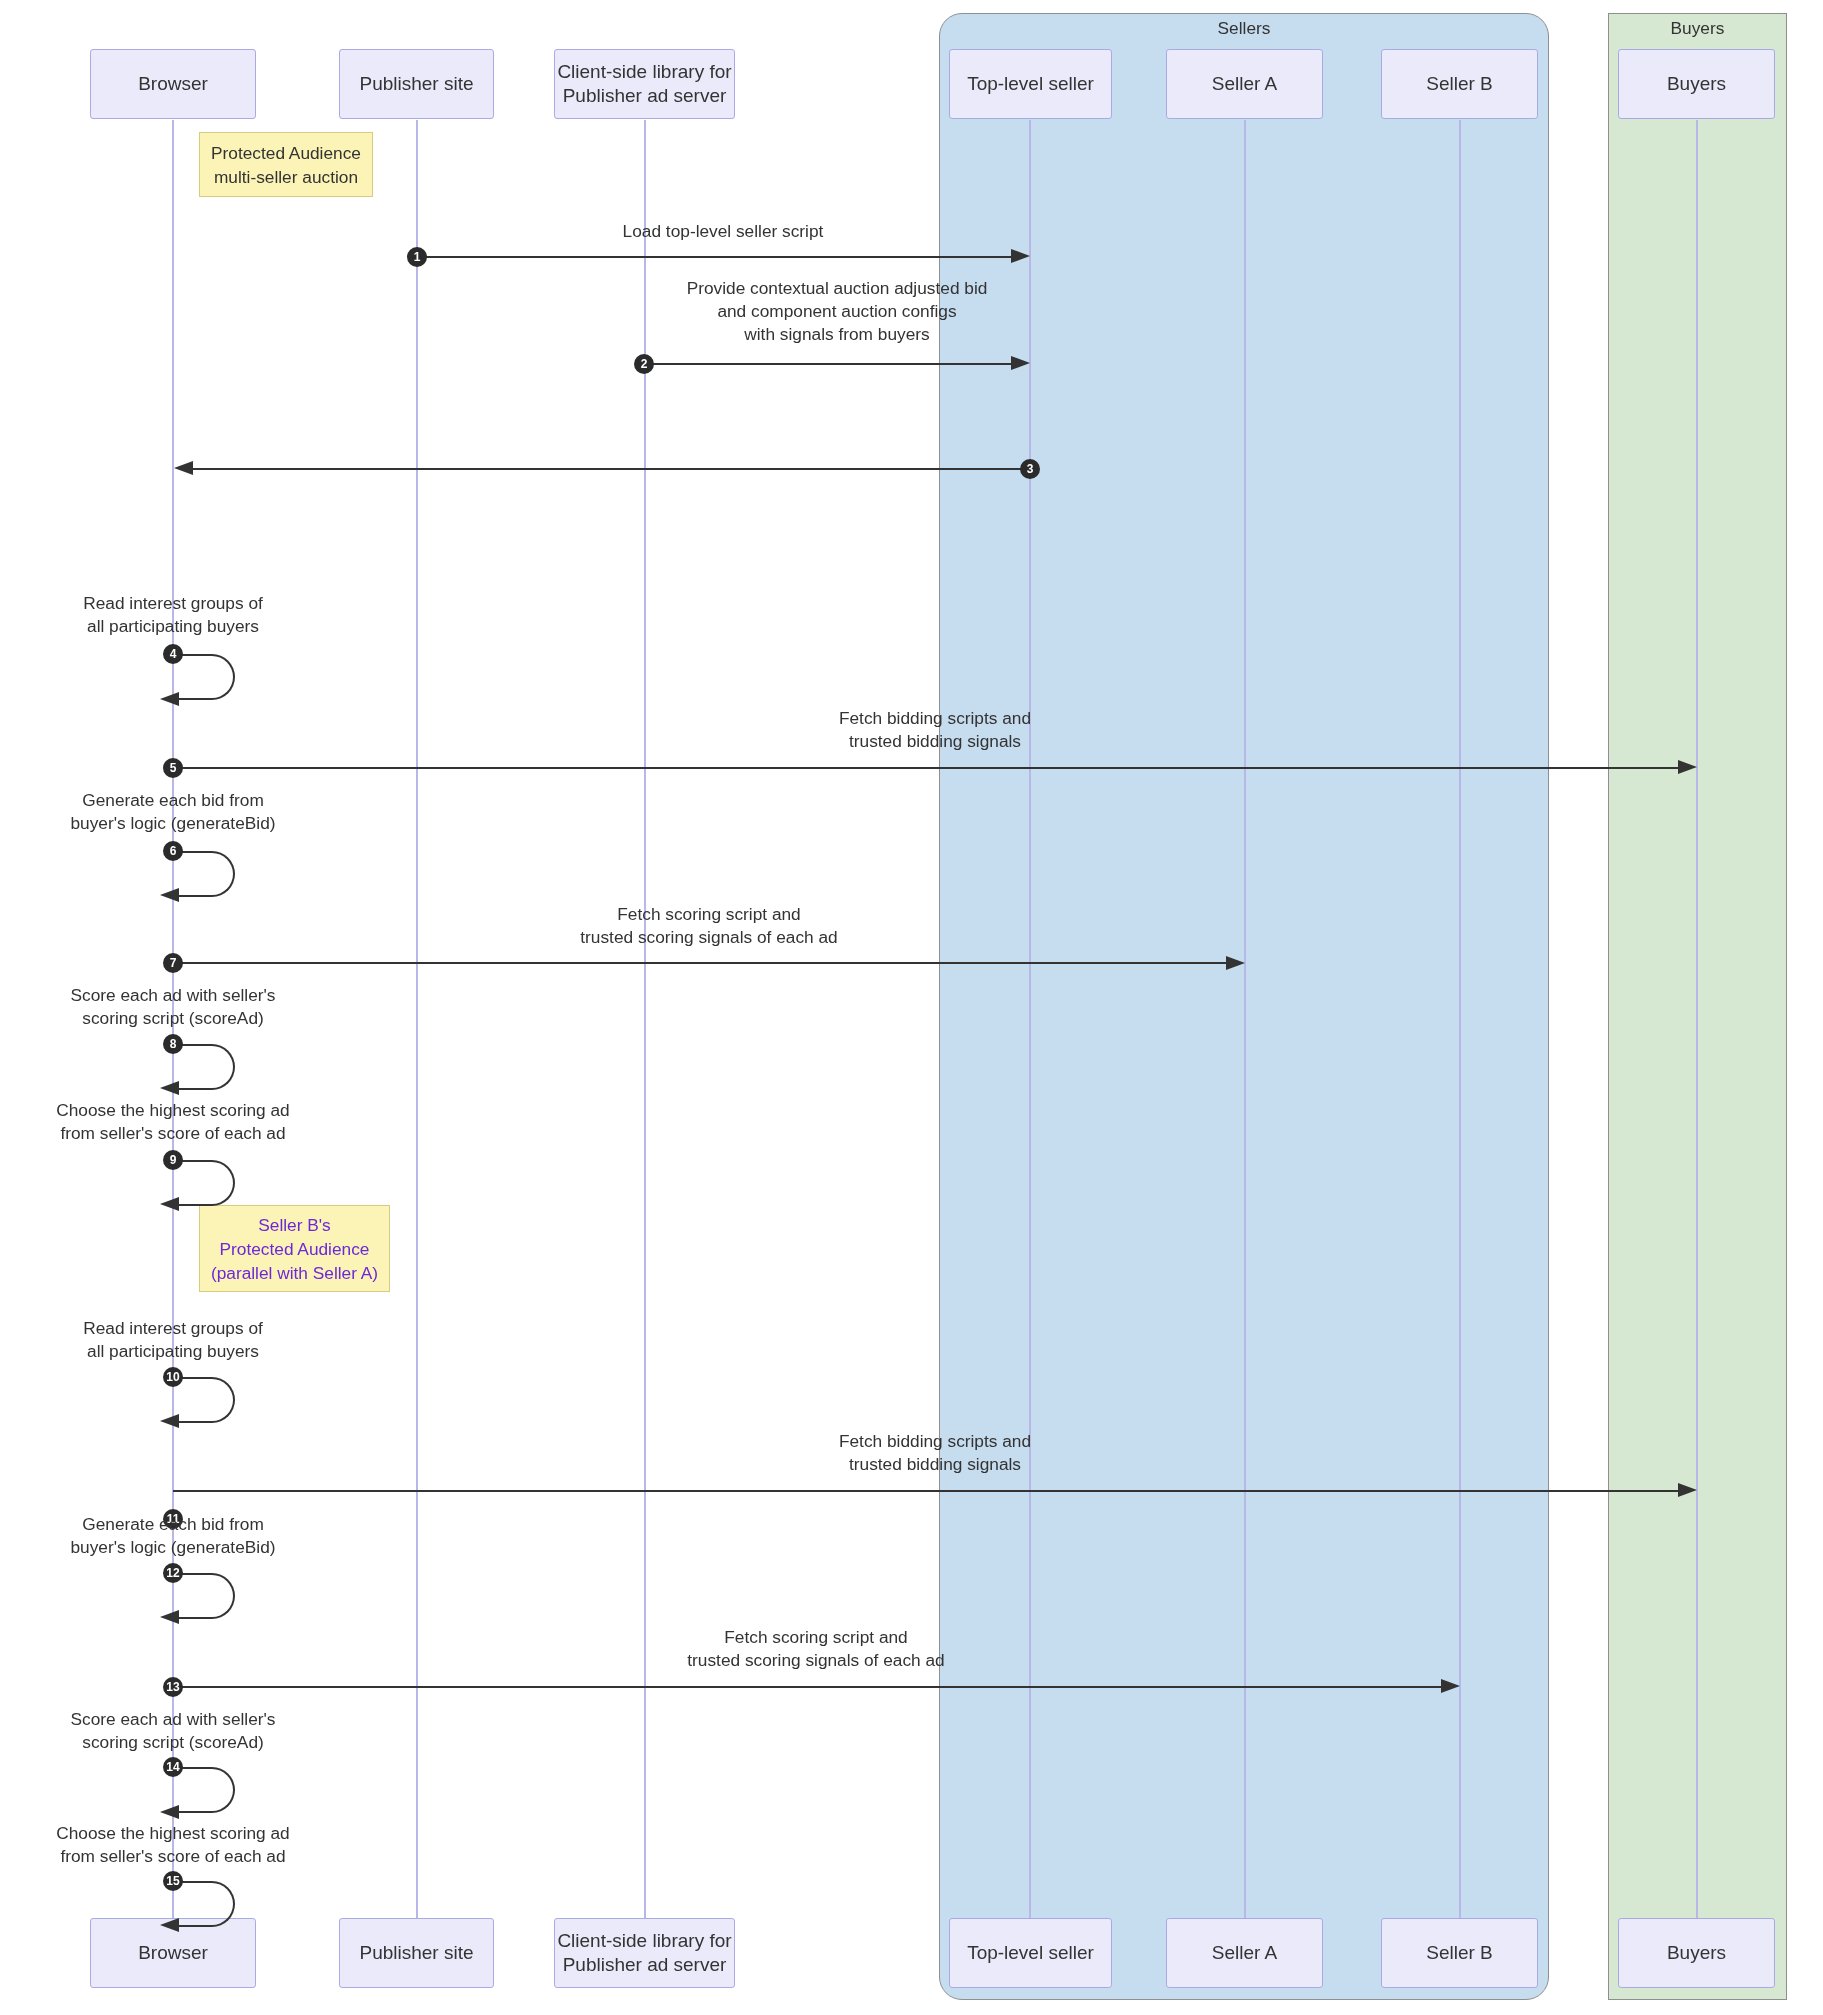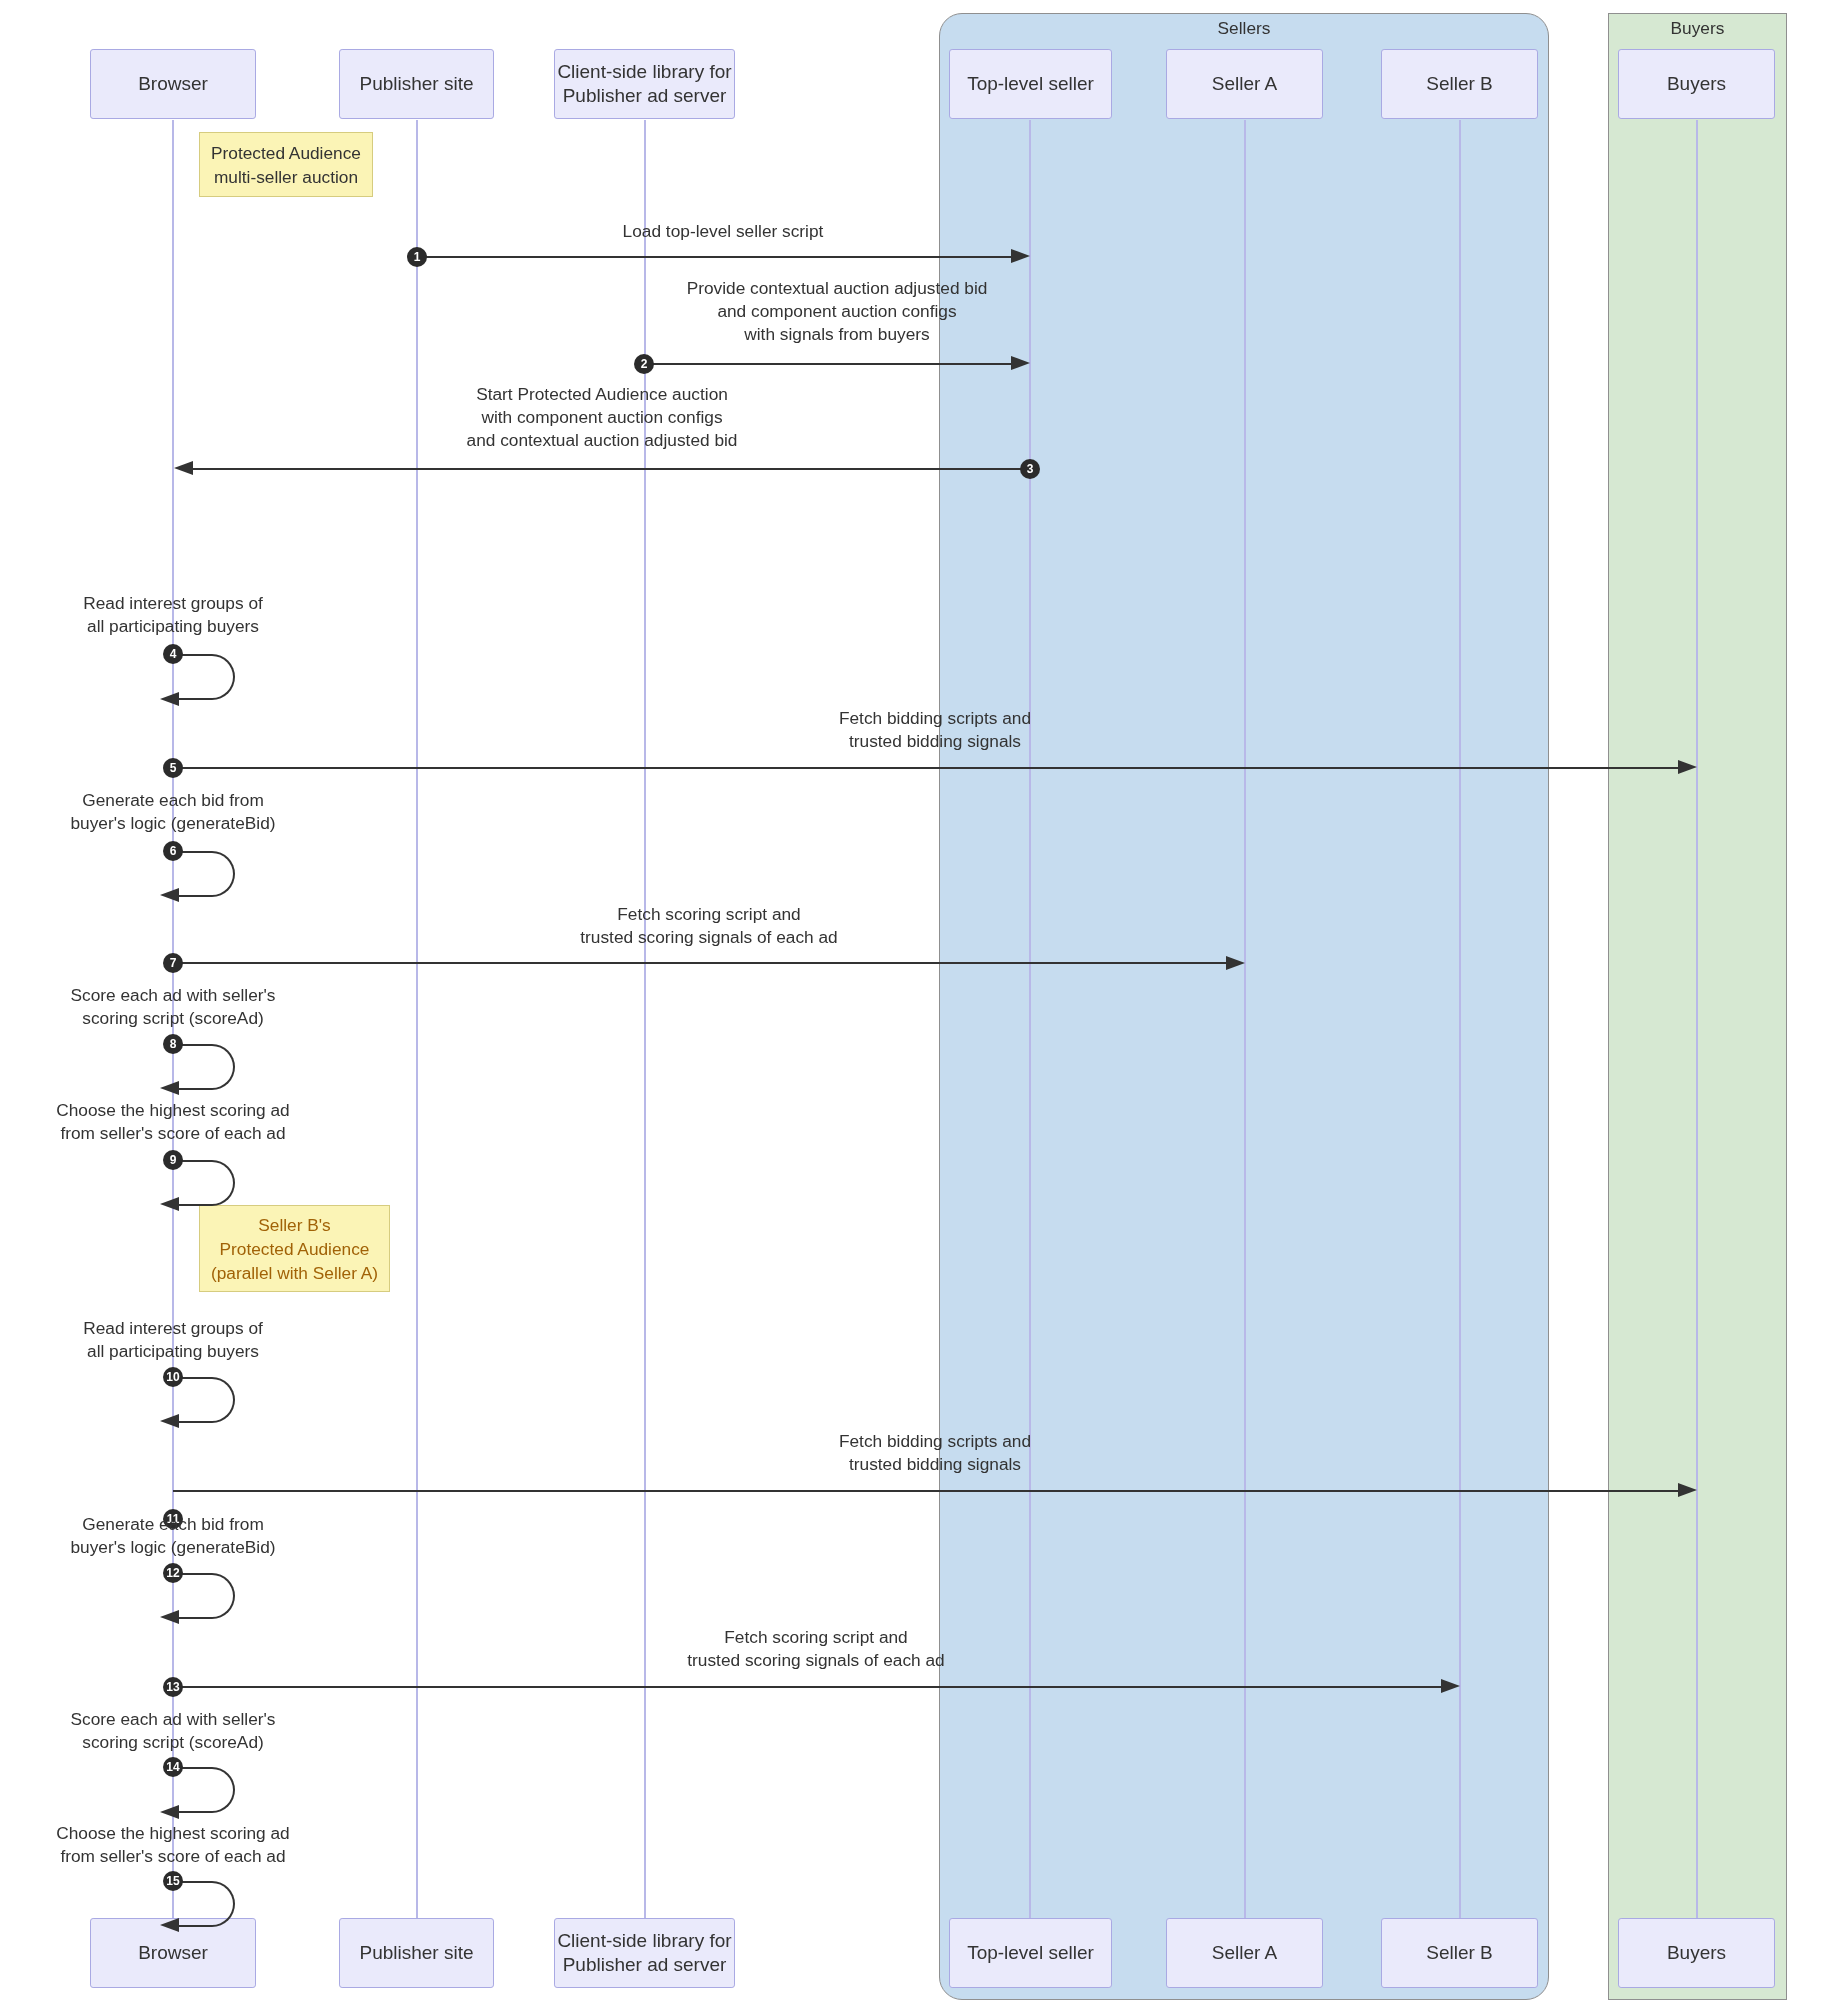--- a/index.html
+++ b/index.html
@@ -55,36 +55,33 @@
     <div class="actor-box" style="left: 949px; top: 49px; width: 163px; height: 70px; background: rgb(234, 234, 251); border-color: rgb(169, 169, 227); color: rgb(51, 51, 51);">Top-level seller</div>
     <div class="actor-box" style="left: 949px; top: 1918px; width: 163px; height: 70px; background: rgb(234, 234, 251); border-color: rgb(169, 169, 227); color: rgb(51, 51, 51);">Top-level seller</div>
     <div class="actor-box" style="left: 1166px; top: 49px; width: 157px; height: 70px; background: rgb(234, 234, 251); border-color: rgb(169, 169, 227); color: rgb(51, 51, 51);">Seller A</div>
     <div class="actor-box" style="left: 1166px; top: 1918px; width: 157px; height: 70px; background: rgb(234, 234, 251); border-color: rgb(169, 169, 227); color: rgb(51, 51, 51);">Seller A</div>
     <div class="actor-box" style="left: 1381px; top: 49px; width: 157px; height: 70px; background: rgb(234, 234, 251); border-color: rgb(169, 169, 227); color: rgb(51, 51, 51);">Seller B</div>
     <div class="actor-box" style="left: 1381px; top: 1918px; width: 157px; height: 70px; background: rgb(234, 234, 251); border-color: rgb(169, 169, 227); color: rgb(51, 51, 51);">Seller B</div>
     <div class="actor-box" style="left: 1618px; top: 49px; width: 157px; height: 70px; background: rgb(234, 234, 251); border-color: rgb(169, 169, 227); color: rgb(51, 51, 51);">Buyers</div>
     <div class="actor-box" style="left: 1618px; top: 1918px; width: 157px; height: 70px; background: rgb(234, 234, 251); border-color: rgb(169, 169, 227); color: rgb(51, 51, 51);">Buyers</div>
     <div class="note" style="left: 199px; top: 132px; width: 174px; height: 65px; background: rgb(251, 244, 182); border-color: rgb(214, 204, 127); color: rgb(51, 51, 51);">Protected Audience
 multi-seller auction</div>
-    <div class="note" style="left: 199px; top: 1205px; width: 191px; height: 87px; background: rgb(251, 244, 182); border-color: rgb(214, 204, 127); color: #a16207;">Seller B's
+    <div class="note" style="left: 199px; top: 1205px; width: 191px; height: 87px; background: rgb(251, 244, 182); border-color: rgb(214, 204, 127); color: #6d28d9;">Seller B's
 Protected Audience
 (parallel with Seller A)</div>
     <div class="msg-label" style="left: 723px; top: 220px; color: rgb(51, 51, 51);">Load top-level seller script</div>
     <div class="msg-line" style="left: 417px; top: 256px; width: 597px; background: rgb(51, 51, 51);"></div>
     <div class="arrow-right" style="left: 1011px; top: 249px; border-left-color: rgb(51, 51, 51);"></div>
     <div class="seq-num" style="left: 407px; top: 247px; background: rgb(43, 43, 43);">1</div>
     <div class="msg-label" style="left: 837px; top: 277px; color: rgb(51, 51, 51);">Provide contextual auction adjusted bid
 and component auction configs
 with signals from buyers</div>
     <div class="msg-line" style="left: 644px; top: 363px; width: 369px; background: rgb(51, 51, 51);"></div>
     <div class="arrow-right" style="left: 1011px; top: 356px; border-left-color: rgb(51, 51, 51);"></div>
     <div class="seq-num" style="left: 634px; top: 354px; background: rgb(43, 43, 43);">2</div>
-    <div class="msg-label" style="left: 602px; top: 383px; color: rgb(51, 51, 51);">Start Protected Audience auction
-with component auction configs
-and contextual auction adjusted bid</div>
     <div class="msg-line" style="left: 190px; top: 468px; width: 840px; background: rgb(51, 51, 51);"></div>
     <div class="arrow-left" style="left: 174px; top: 461px; border-right-color: rgb(51, 51, 51);"></div>
     <div class="seq-num" style="left: 1020px; top: 459px; background: rgb(43, 43, 43);">3</div>
     <div class="msg-label" style="left: 173px; top: 592px; color: rgb(51, 51, 51);">Read interest groups of
 all participating buyers</div>
     <div class="loop" style="left: 173px; top: 654px; border-color: rgb(51, 51, 51);"></div>
     <div class="arrow-left" style="left: 160px; top: 692px; border-right-color: rgb(51, 51, 51);"></div>
     <div class="seq-num" style="left: 163px; top: 644px; background: rgb(43, 43, 43);">4</div>
     <div class="msg-label" style="left: 935px; top: 707px; color: rgb(51, 51, 51);">Fetch bidding scripts and
 trusted bidding signals</div>

